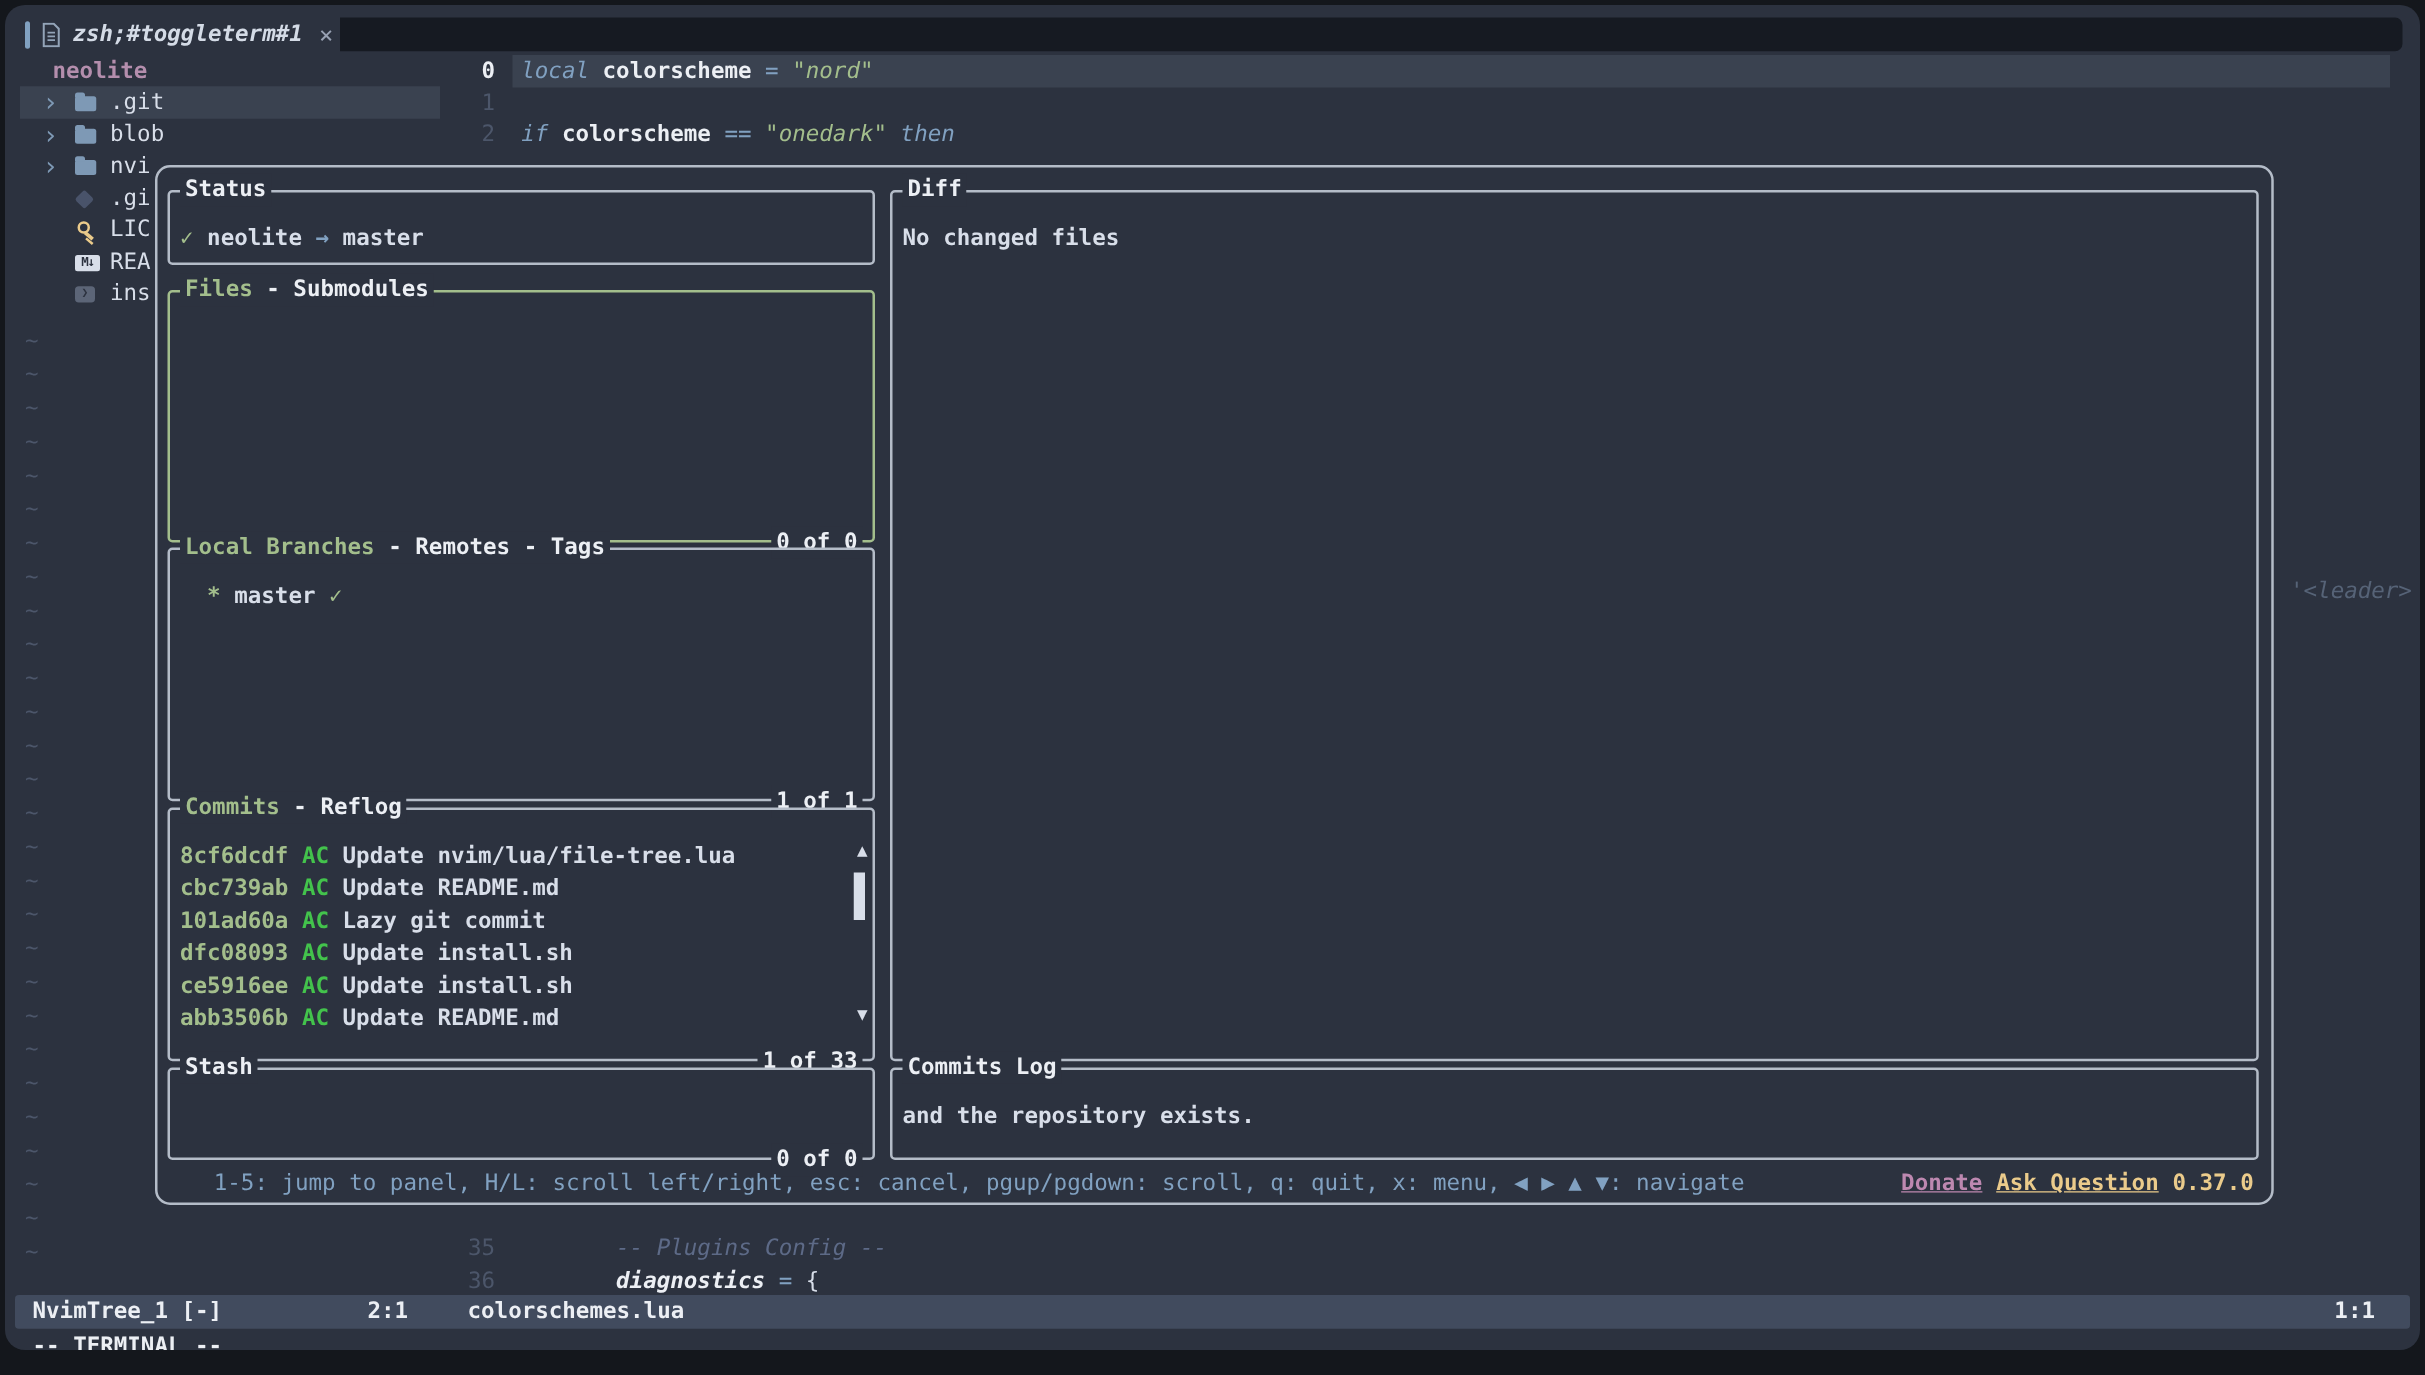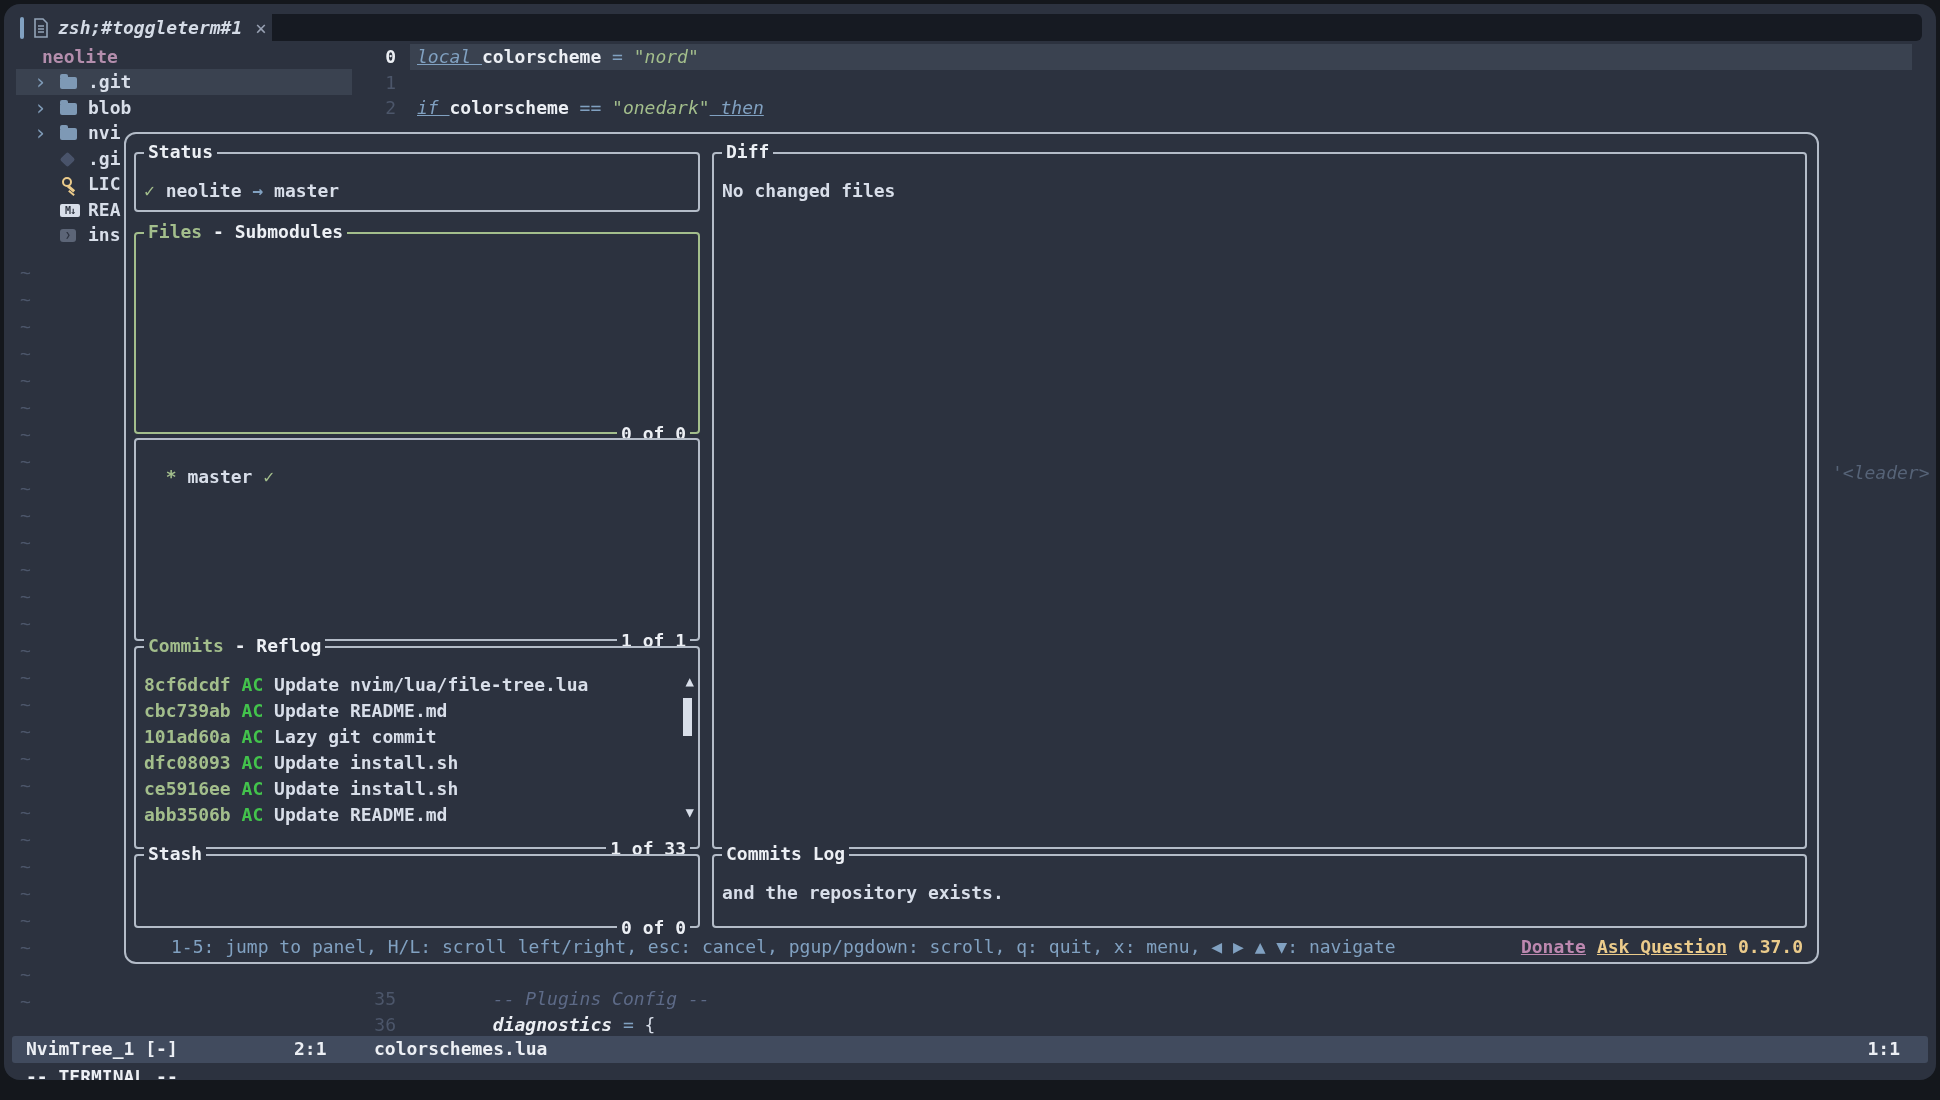--- a/index.html
+++ b/index.html
@@ -15,21 +15,21 @@
   .tab-label{color:#d4dbe6;font-style:italic;font-weight:700;white-space:pre;}
   .tab-close{color:#98a1b3;font-size:19px;margin-left:4px;cursor:default;}
   .doc-icon{display:flex;align-items:center;}
 
   
   .tree-root{position:absolute;left:38px;top:40px;height:26px;color:var(--purple);font-weight:700;}
   .tree-row{position:absolute;left:12px;width:336px;height:26px;display:flex;align-items:center;padding-left:18px;box-sizing:border-box;}
   .tree-row.selected{background:var(--highlight);}
   .chevron{width:26px;color:var(--steel);font-size:21px;line-height:22px;}
   .icon-box{width:28px;display:flex;align-items:center;}
-  .tree-label{color:var(--fg);font-weight:700;}
+  .tree-label{color:var(--fg);font-weight:400;}
   .folder-icon{width:17px;height:12px;background:var(--steel);border-radius:2px;position:relative;margin-top:2px;}
   .folder-icon::before{content:"";position:absolute;top:-3px;left:0;width:8px;height:4px;background:var(--steel);border-radius:2px 2px 0 0;}
   .git-icon{width:11px;height:11px;background:var(--gitIcon);transform:rotate(45deg);border-radius:2px;margin-left:2px;}
   .key-icon{position:relative;width:16px;height:16px;}
   .key-icon::before{content:"";position:absolute;left:2px;top:1px;width:6px;height:6px;border:2.5px solid var(--yellow);border-radius:50%;}
   .key-icon::after{content:"";position:absolute;left:9px;top:9px;width:8px;height:2.5px;background:var(--yellow);
      box-shadow:3px 3px 0 -0.5px var(--yellow);transform:rotate(40deg);transform-origin:left top;}
   .md-icon{min-width:20px;height:13px;background:var(--fg);color:var(--bg);font-size:10px;line-height:13px;font-weight:700;text-align:center;border-radius:2px;letter-spacing:-1px;}
   .term-icon{width:16px;height:13px;background:var(--termIcon);border-radius:3px;color:var(--bg);font-size:9px;line-height:13px;font-weight:700;text-align:center;}
   .tilde{position:absolute;left:16px;height:26px;color:var(--dim);}
@@ -39,21 +39,21 @@
   .code-line{position:absolute;left:0;right:0;height:26px;display:flex;}
   .lnum{width:392px;text-align:right;color:var(--dim);flex:none;}
   .code-line.current .lnum{color:var(--fgBright);font-weight:700;}
   .code-body{margin-left:21px;white-space:pre;}
   .tk-plain{color:var(--fg);}
   .tk-white{color:var(--fg);font-weight:700;}
   .tk-green{color:var(--green);font-weight:700;}
   .tk-blue{color:var(--blue);font-weight:700;}
   .tk-lime{color:var(--lime);font-weight:700;}
   .tk-hash{color:var(--green);}
-  .tk-keyword{color:var(--blue);font-style:italic;text-decoration:underline;}
+  .tk-keyword{color:var(--blue);font-style:italic;}
   .tk-var{color:var(--fgBright);font-weight:700;}
   .tk-op{color:var(--blue);}
   .tk-string{color:var(--green);font-style:italic;}
   .tk-comment{color:var(--comment);font-style:italic;}
   .tk-field{color:var(--fgBright);font-weight:700;font-style:italic;}
   .leader-frag{position:absolute;left:1828px;top:456px;height:26px;color:var(--leaderDim);font-style:italic;}
 
   
   .float{position:absolute;left:120px;top:128px;width:1695px;height:832px;background:var(--bg);
     border:2px solid var(--border);border-radius:12px;box-sizing:border-box;}
@@ -225,20 +225,21 @@
         <div class="panel-content"><span class="tk-green">✓ </span><span class="tk-white">neolite </span><span class="tk-blue">→ </span><span class="tk-white">master</span></div>
       </div>
 
       <div class="panel p-files active">
         <span class="panel-title"><span class="t-active">Files</span><span> - Submodules</span></span>
         <div class="panel-content"></div>
         <span class="panel-count">0 of 0</span>
       </div>
 
       <div class="panel p-branches">
+        <span class="panel-title"><span class="t-active">Local Branches</span><span> - Remotes - Tags</span></span>
         <div class="panel-content"><span class="tk-plain">  </span><span class="tk-green">* </span><span class="tk-white">master </span><span class="tk-green">✓</span></div>
         <span class="panel-count">1 of 1</span>
       </div>
 
       <div class="panel p-commits">
         <span class="panel-title"><span class="t-active">Commits</span><span> - Reflog</span></span>
         <div class="panel-content" id="commit-list"><div class="commit-row"><span class="tk-hash">8cf6dcdf </span><span class="tk-lime">AC </span><span class="tk-white">Update nvim/lua/file-tree.lua</span></div><div class="commit-row"><span class="tk-hash">cbc739ab </span><span class="tk-lime">AC </span><span class="tk-white">Update README.md</span></div><div class="commit-row"><span class="tk-hash">101ad60a </span><span class="tk-lime">AC </span><span class="tk-white">Lazy git commit</span></div><div class="commit-row"><span class="tk-hash">dfc08093 </span><span class="tk-lime">AC </span><span class="tk-white">Update install.sh</span></div><div class="commit-row"><span class="tk-hash">ce5916ee </span><span class="tk-lime">AC </span><span class="tk-white">Update install.sh</span></div><div class="commit-row"><span class="tk-hash">abb3506b </span><span class="tk-lime">AC </span><span class="tk-white">Update README.md</span></div></div>
         <span class="scroll-up">▲</span>
         <span class="scroll-thumb"></span>
         <span class="scroll-down">▼</span>

